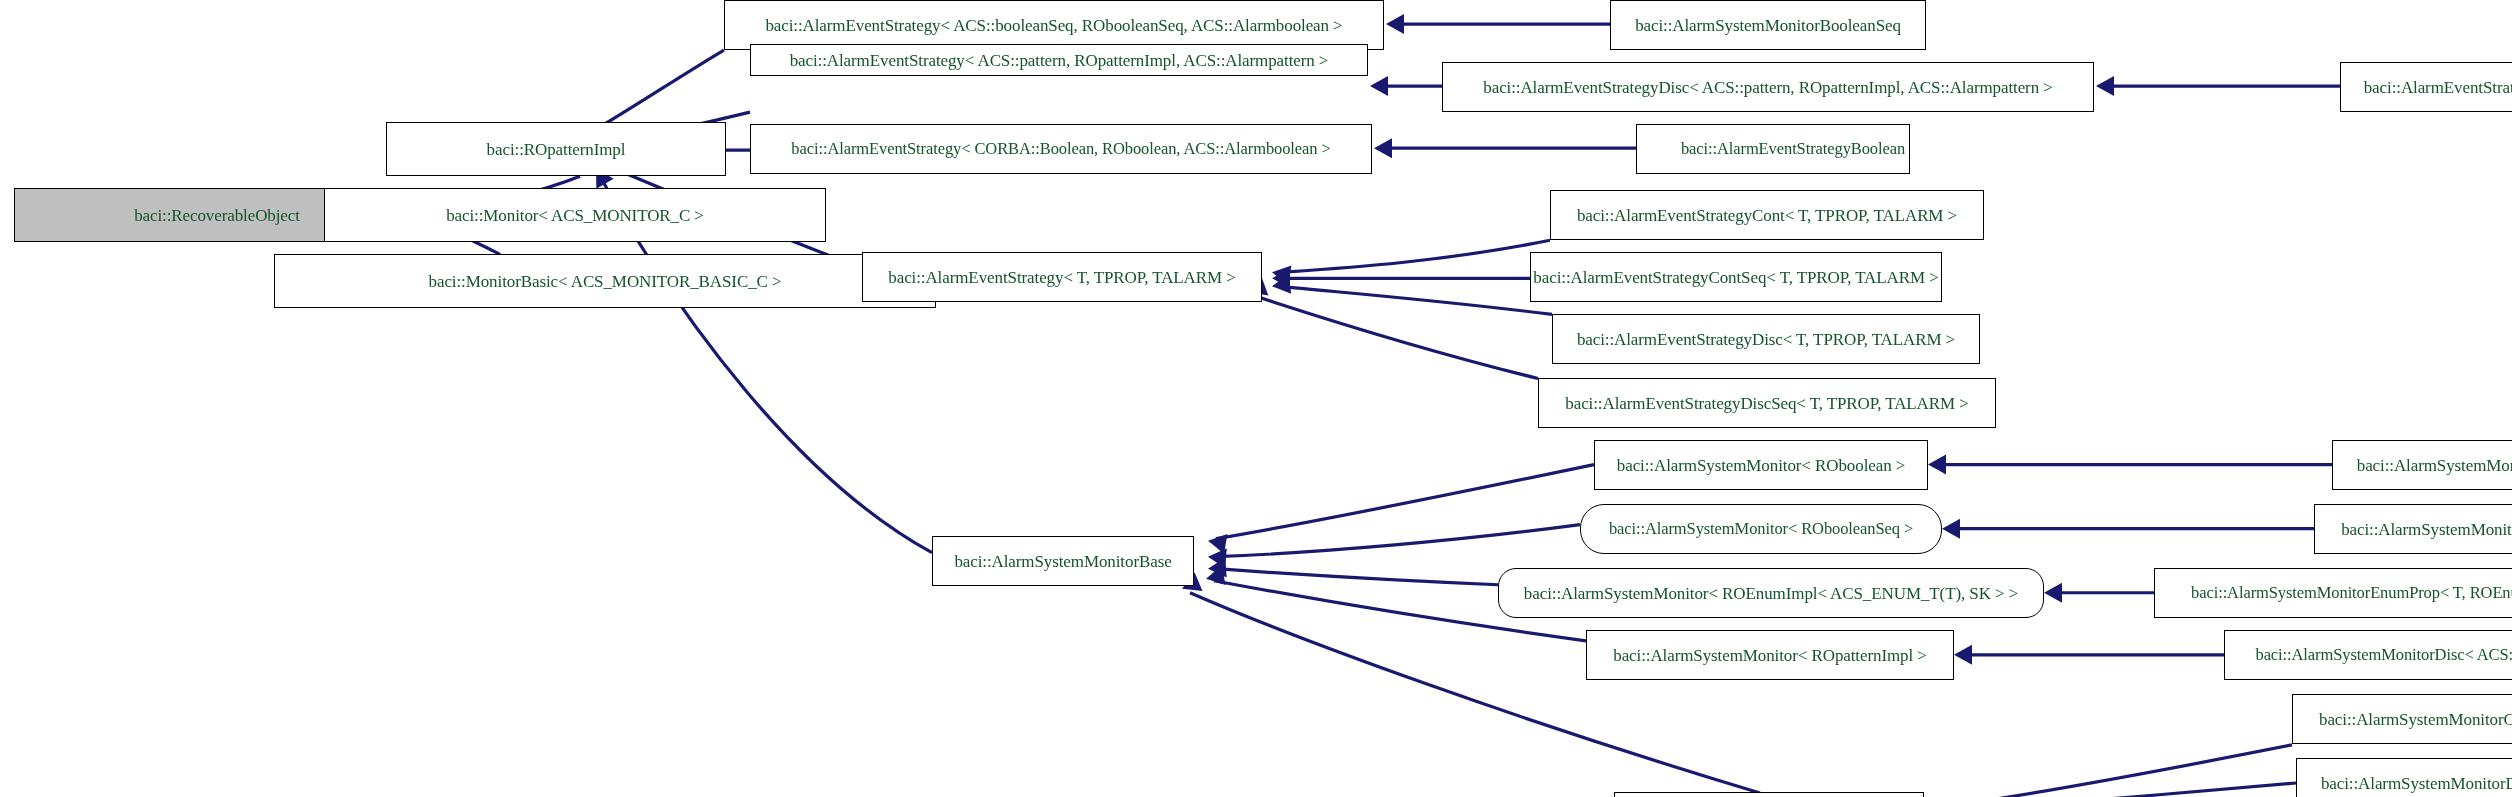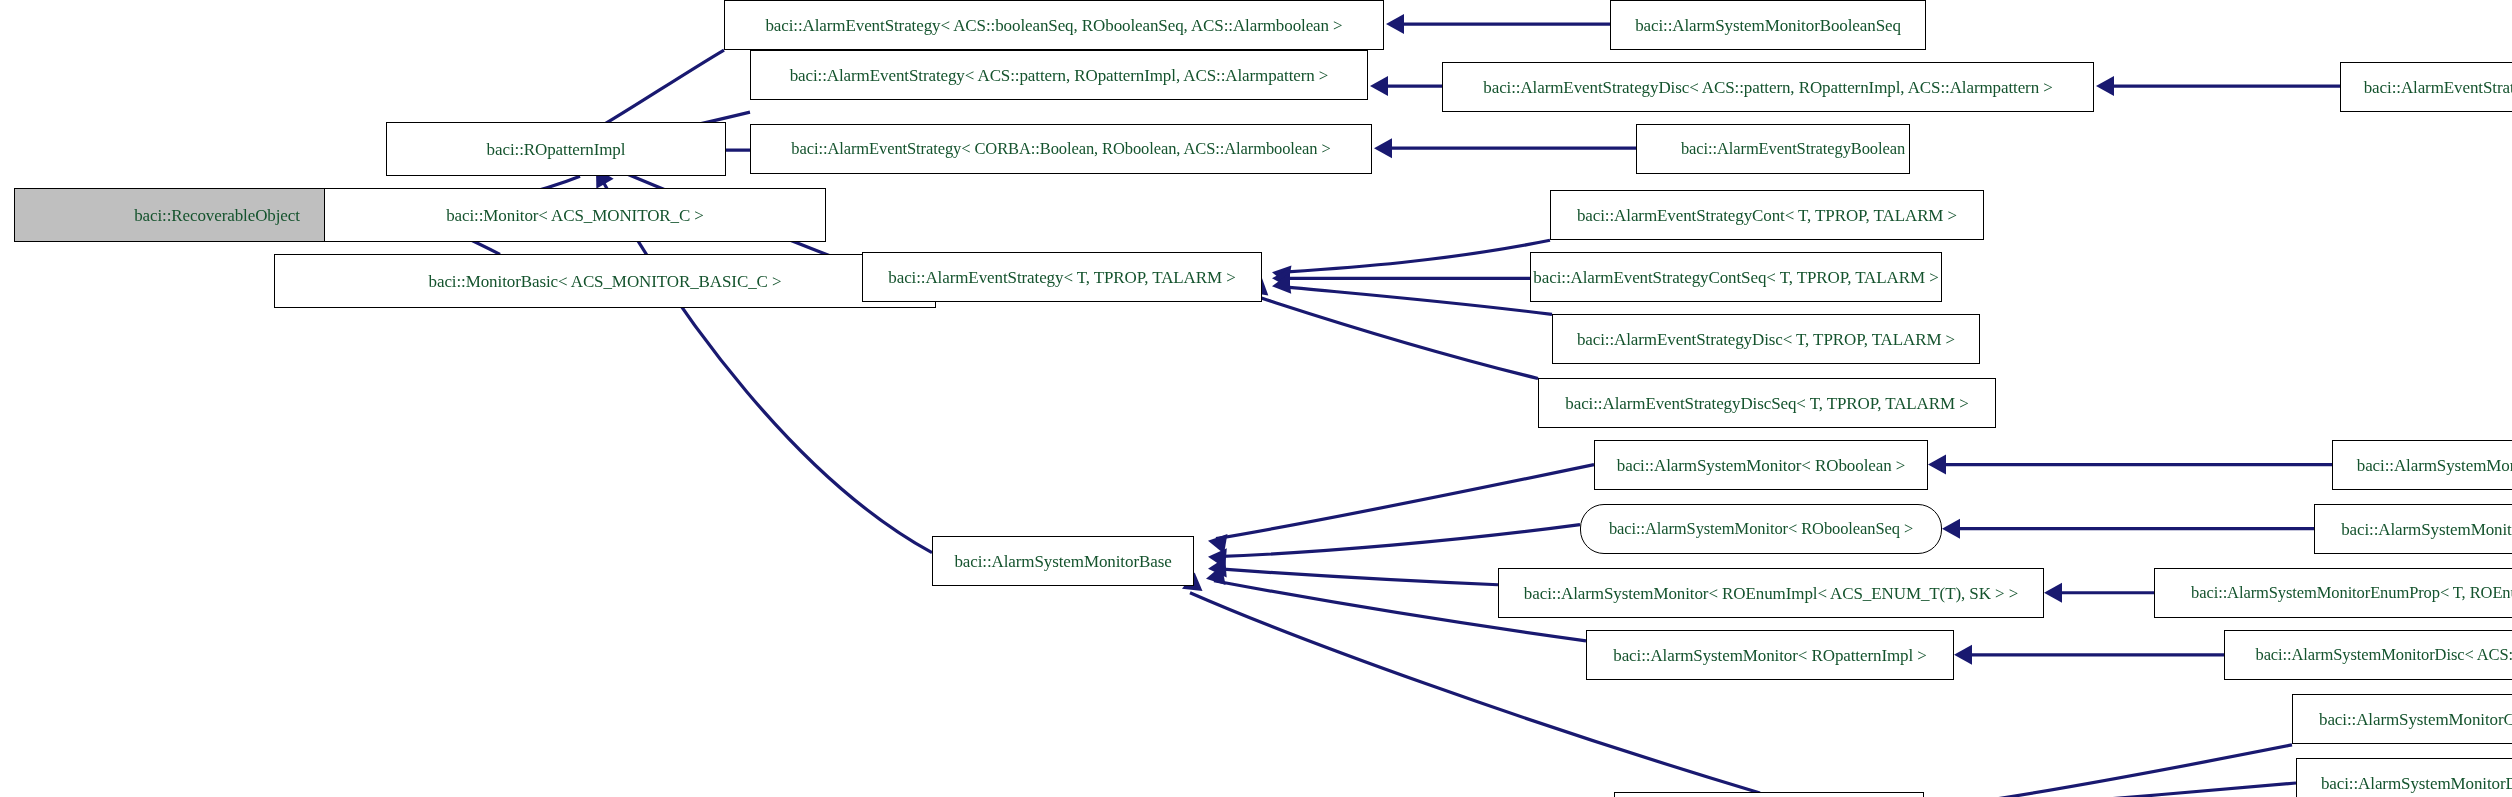--- a/index.html
+++ b/index.html
@@ -139,21 +139,21 @@
       </div>
       <div class="node-box" style="left: 324px; top: 188px; width: 502px; height: 54px;">
         <span class="node-label">baci::Monitor&lt; ACS_MONITOR_C &gt;</span>
       </div>
       <div class="node-box" style="left: 274px; top: 254px; width: 662px; height: 54px;">
         <span class="node-label">baci::MonitorBasic&lt; ACS_MONITOR_BASIC_C &gt;</span>
       </div>
       <div class="node-box" style="left: 724px; top: 0px; width: 660px; height: 50px;">
         <span class="node-label">baci::AlarmEventStrategy&lt; ACS::booleanSeq, RObooleanSeq, ACS::Alarmboolean &gt;</span>
       </div>
-      <div class="node-box" style="left: 750px; top: 50px; width: 618px; height: 50px;">
+      <div class="node-box" style="left: 750px; top: 44px; width: 618px; height: 32px;">
         <span class="node-label">baci::AlarmEventStrategy&lt; ACS::pattern, ROpatternImpl, ACS::Alarmpattern &gt;</span>
       </div>
       <div class="node-box" style="left: 750px; top: 124px; width: 622px; height: 50px;">
         <span class="node-label" style="font-size: 16.5px;">baci::AlarmEventStrategy&lt; CORBA::Boolean, ROboolean, ACS::Alarmboolean &gt;</span>
       </div>
       <div class="node-box" style="left: 862px; top: 252px; width: 400px; height: 50px;">
         <span class="node-label">baci::AlarmEventStrategy&lt; T, TPROP, TALARM &gt;</span>
       </div>
       <div class="node-box" style="left: 1610px; top: 0px; width: 316px; height: 50px;">
         <span class="node-label">baci::AlarmSystemMonitorBooleanSeq</span>
@@ -181,21 +181,21 @@
       </div>
       <div class="node-box" style="left: 932px; top: 536px; width: 262px; height: 50px;">
         <span class="node-label">baci::AlarmSystemMonitorBase</span>
       </div>
       <div class="node-box" style="left: 1594px; top: 440px; width: 334px; height: 50px;">
         <span class="node-label">baci::AlarmSystemMonitor&lt; ROboolean &gt;</span>
       </div>
       <div class="node-box" style="left: 1580px; top: 504px; width: 362px; height: 50px; border-radius: 24px;">
         <span class="node-label" style="font-size: 16.5px;">baci::AlarmSystemMonitor&lt; RObooleanSeq &gt;</span>
       </div>
-      <div class="node-box" style="left: 1498px; top: 568px; width: 546px; height: 50px;">
+      <div class="node-box" style="left: 1498px; top: 568px; width: 546px; height: 50px; border-radius: 18px;">
         <span class="node-label">baci::AlarmSystemMonitor&lt; ROEnumImpl&lt; ACS_ENUM_T(T), SK &gt; &gt;</span>
       </div>
       <div class="node-box" style="left: 1586px; top: 630px; width: 368px; height: 50px;">
         <span class="node-label">baci::AlarmSystemMonitor&lt; ROpatternImpl &gt;</span>
       </div>
       <div class="node-box" style="left: 2332px; top: 440px; width: 290px; height: 50px;">
         <span class="node-label">baci::AlarmSystemMonitorBoolean</span>
       </div>
       <div class="node-box" style="left: 2314px; top: 504px; width: 320px; height: 50px;">
         <span class="node-label">baci::AlarmSystemMonitorBooleanSeq</span>

